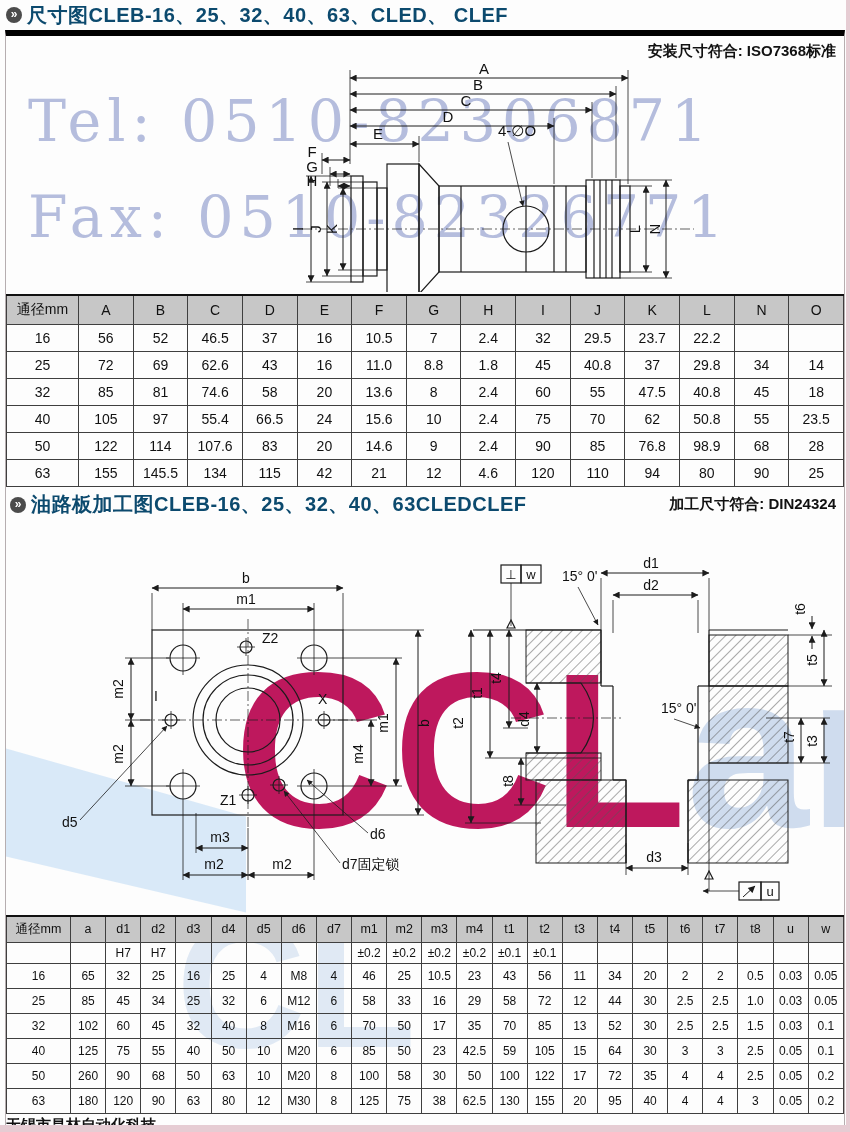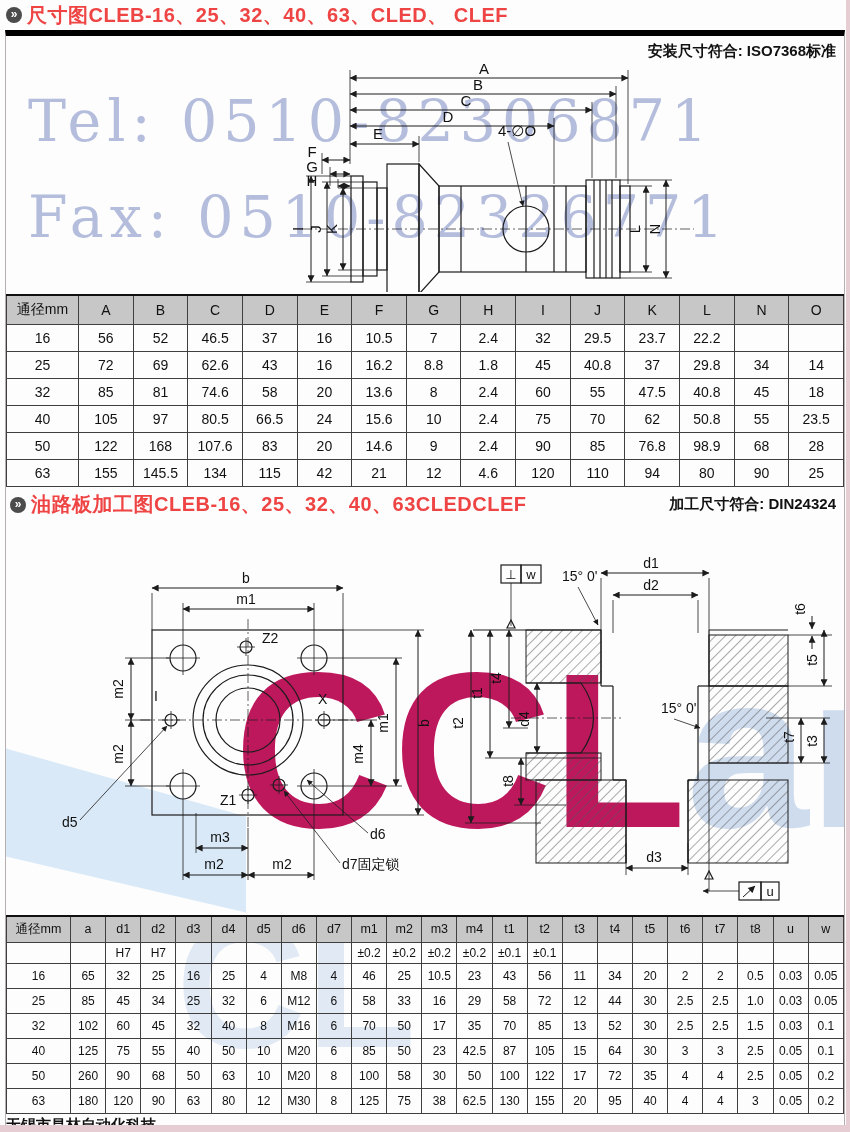--- a/index.html
+++ b/index.html
@@ -4,21 +4,21 @@
 <style>
   * { margin:0; padding:0; box-sizing:border-box; }
   body { background:#888; font-family:"Liberation Sans", sans-serif; }
   .page { position:relative; width:850px; height:1132px; background:#fdfdfd; overflow:hidden; margin:0 auto; }
   .edge-right { position:absolute; top:0; right:0; width:4px; height:100%; background:#e6ccd3; z-index:30; }
   .edge-bottom { position:absolute; bottom:0; left:0; width:100%; height:7px; background:#e6ccd3; z-index:30; }
 
   .title-row { position:relative; height:30px; display:flex; align-items:center; padding-left:6px; }
   .bullet-icon { width:16px; height:16px; border-radius:50%; background:#4c4c4c; color:#fff;
                  font-size:12px; line-height:15px; text-align:center; font-weight:bold; flex:0 0 16px; }
-  .doc-title { font-size:20px; font-weight:bold; color:#ef4444; margin-left:5px; letter-spacing:0.5px; }
+  .doc-title { font-size:20px; font-weight:bold; color:#0c4a6e; margin-left:5px; letter-spacing:0.5px; }
   .std-note { font-size:15px; font-weight:bold; color:#111; }
 
   .frame { position:relative; margin:0 5px; border-left:1px solid #b6aeb0; border-right:1px solid #b6aeb0; border-top:6px solid #000000; }
 
   .draw1 { position:relative; height:258px; overflow:hidden; }
   .std1 { position:absolute; top:6px; right:8px; z-index:5; }
   .wm-telfax { position:absolute; left:22px; width:820px; font-family:"DejaVu Serif", serif;
                color:#b5bddd; font-size:57px; letter-spacing:6px; white-space:nowrap; z-index:1; }
   .wm-tel { top:52px; }
   .wm-fax { top:148px; }
@@ -200,21 +200,21 @@
             <td></td>
             <td></td>
           </tr>
           <tr>
             <td>25</td>
             <td>72</td>
             <td>69</td>
             <td>62.6</td>
             <td>43</td>
             <td>16</td>
-            <td>16.2</td>
+            <td>11.0</td>
             <td>8.8</td>
             <td>1.8</td>
             <td>45</td>
             <td>40.8</td>
             <td>37</td>
             <td>29.8</td>
             <td>34</td>
             <td>14</td>
           </tr>
           <tr>
@@ -231,37 +231,37 @@
             <td>55</td>
             <td>47.5</td>
             <td>40.8</td>
             <td>45</td>
             <td>18</td>
           </tr>
           <tr>
             <td>40</td>
             <td>105</td>
             <td>97</td>
-            <td>80.5</td>
+            <td>55.4</td>
             <td>66.5</td>
             <td>24</td>
             <td>15.6</td>
             <td>10</td>
             <td>2.4</td>
             <td>75</td>
             <td>70</td>
             <td>62</td>
             <td>50.8</td>
             <td>55</td>
             <td>23.5</td>
           </tr>
           <tr>
             <td>50</td>
             <td>122</td>
-            <td>168</td>
+            <td>114</td>
             <td>107.6</td>
             <td>83</td>
             <td>20</td>
             <td>14.6</td>
             <td>9</td>
             <td>2.4</td>
             <td>90</td>
             <td>85</td>
             <td>76.8</td>
             <td>98.9</td>
@@ -637,21 +637,21 @@
               <td>55</td>
               <td>40</td>
               <td>50</td>
               <td>10</td>
               <td>M20</td>
               <td>6</td>
               <td>85</td>
               <td>50</td>
               <td>23</td>
               <td>42.5</td>
-              <td>87</td>
+              <td>59</td>
               <td>105</td>
               <td>15</td>
               <td>64</td>
               <td>30</td>
               <td>3</td>
               <td>3</td>
               <td>2.5</td>
               <td>0.05</td>
               <td>0.1</td>
             </tr>

